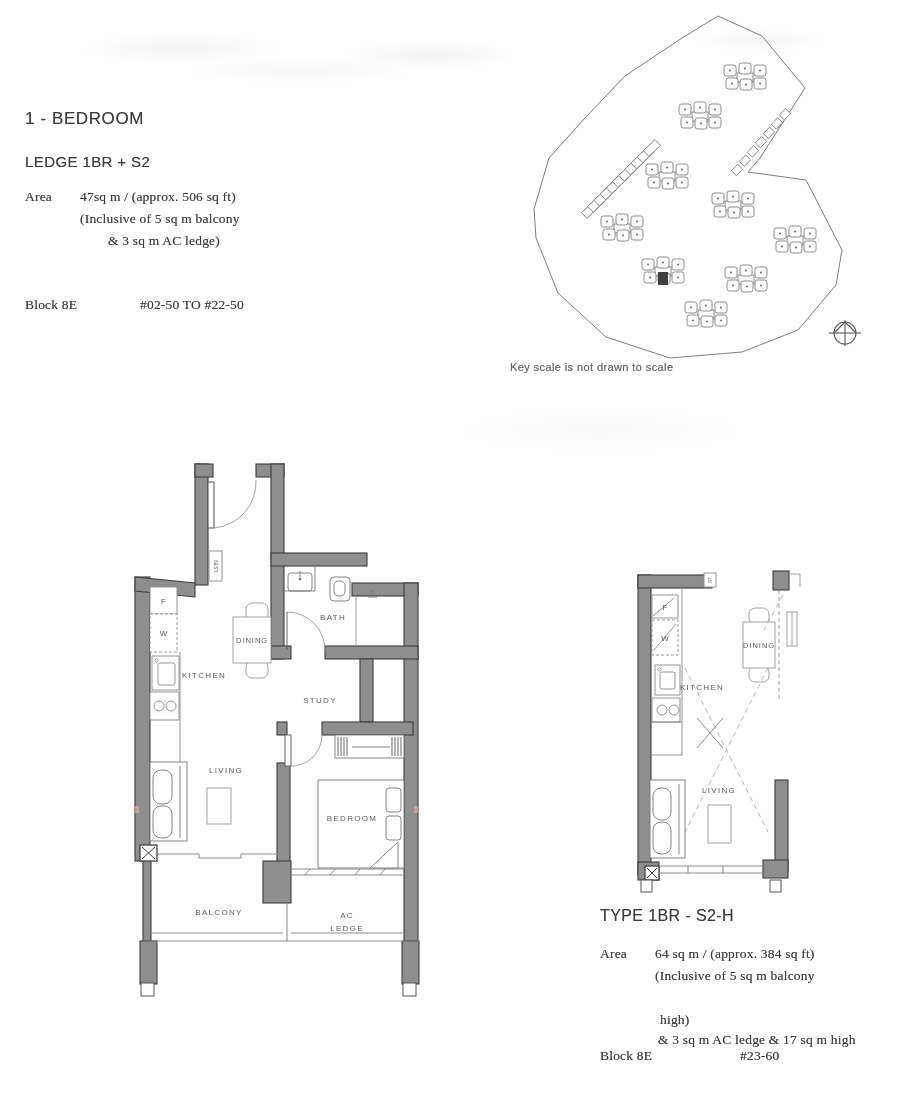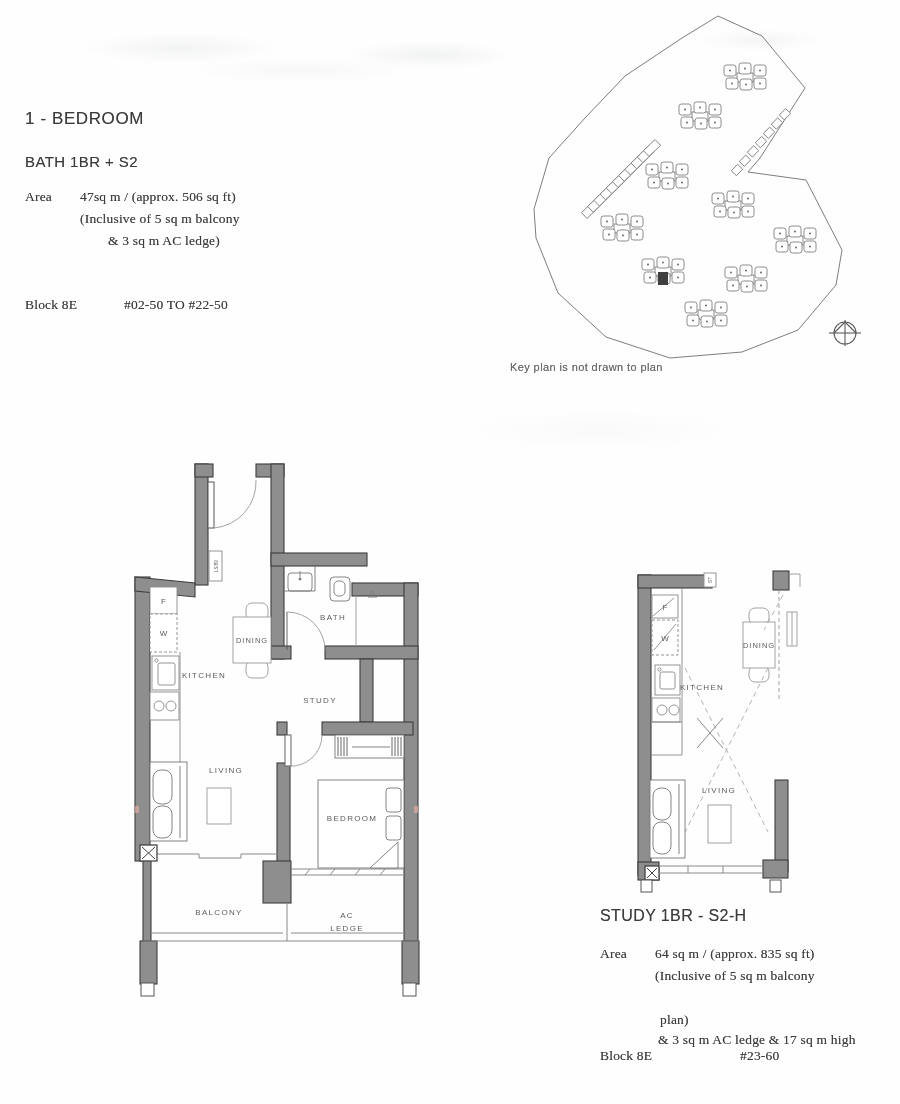--- a/index.html
+++ b/index.html
@@ -24,27 +24,27 @@
   .taglbl{font-size:4.5px;letter-spacing:0;}
   .dinlbl{font-size:7.5px;letter-spacing:1px;}
 </style>
 </head>
 <body>
 
 <div class="page">
   <div class="noise"></div>
 
   <div class="txt t-title" style="left:25px;top:109px;">1 - BEDROOM</div>
-  <div class="txt t-type" style="left:25px;top:153px;">BATH 1BR + S2</div>
+  <div class="txt t-type" style="left:25px;top:153px;">LEDGE 1BR + S2</div>
   <div class="txt t-body" style="left:25px;top:189px;">Area</div>
   <div class="txt t-body" style="left:80px;top:189px;">47sq m / (approx. 506 sq ft)</div>
   <div class="txt t-body" style="left:80px;top:211px;">(Inclusive of 5 sq m balcony</div>
   <div class="txt t-body" style="left:84px;top:233px;margin-left:24px;">&amp; 3 sq m AC ledge)</div>
   <div class="txt t-body" style="left:25px;top:297px;">Block 8E</div>
-  <div class="txt t-body" style="left:124px;top:297px;text-align:right;">#02-50 TO #22-50</div>
+  <div class="txt t-body" style="left:140px;top:297px;text-align:right;">#02-50 TO #22-50</div>
 
   <svg style="left:515px;top:5px;" width="380" height="375" viewBox="0 0 380 375">
     <defs>
       <g id="bcluster" fill="#ffffff" stroke="#6e6e6e" stroke-width="0.8">
         <rect x="14" y="9" width="16" height="9"></rect>
         <rect x="1" y="1" width="12" height="11" rx="2.5"></rect>
         <rect x="16" y="-1" width="12" height="11" rx="2.5"></rect>
         <rect x="31" y="1" width="12" height="11" rx="2.5"></rect>
         <rect x="3" y="14" width="12" height="11" rx="2.5"></rect>
         <rect x="17" y="15" width="12" height="11" rx="2.5"></rect>
@@ -97,21 +97,21 @@
       <rect x="143" y="267" width="10" height="13" fill="#3f3f3f"></rect>
     </g>
     <g stroke="#5a5a5a" stroke-width="1.1" fill="none">
       <circle cx="330" cy="328" r="11"></circle>
       <line x1="314" y1="328" x2="346" y2="328"></line>
       <line x1="330" y1="315" x2="330" y2="341"></line>
       <line x1="330" y1="317" x2="319" y2="328"></line>
       <line x1="330" y1="317" x2="341" y2="328"></line>
     </g>
   </svg>
-  <div class="txt t-cap" style="left:510px;top:361px;">Key plan is not drawn to plan</div>
+  <div class="txt t-cap" style="left:510px;top:361px;">Key scale is not drawn to scale</div>
 
   <svg style="left:128px;top:450px;" width="300" height="555" viewBox="0 0 300 555">
     <g fill="#8e8e8e" stroke="#3d3d3d" stroke-width="1.1">
       <rect x="67" y="14" width="13" height="121"></rect>
       <rect x="67" y="14" width="18" height="13"></rect>
       <rect x="128" y="14" width="28" height="13"></rect>
       <rect x="143" y="14" width="13" height="195"></rect>
       <rect x="143" y="103" width="96" height="13"></rect>
       <rect x="224" y="133" width="66" height="13"></rect>
       <rect x="276" y="133" width="14" height="358"></rect>
@@ -307,21 +307,21 @@
         <line x1="29" y1="310" x2="19" y2="320" stroke="#444"></line>
       <line x1="31" y1="308" x2="135" y2="308"></line>
       <line x1="31" y1="315" x2="135" y2="315"></line>
       <line x1="60" y1="308" x2="60" y2="315"></line>
         <line x1="95" y1="308" x2="95" y2="315"></line>
       <rect x="13" y="322" width="11" height="12" fill="#fff" stroke="#555"></rect>
       <rect x="142" y="322" width="11" height="12" fill="#fff" stroke="#555"></rect>
     </g>
   </svg>
 
-  <div class="txt t-type" style="left:600px;top:907px;font-size:16px;">STUDY 1BR - S2-H</div>
+  <div class="txt t-type" style="left:600px;top:907px;font-size:16px;">TYPE 1BR - S2-H</div>
   <div class="txt t-body" style="left:600px;top:946px;">Area</div>
-  <div class="txt t-body" style="left:655px;top:946px;">64 sq m / (approx. 835 sq ft)</div>
+  <div class="txt t-body" style="left:655px;top:946px;">64 sq m / (approx. 384 sq ft)</div>
   <div class="txt t-body" style="left:655px;top:968px;">(Inclusive of 5 sq m balcony</div>
   <div class="txt t-body" style="left:658px;top:1032px;">&amp; 3 sq m AC ledge &amp; 17 sq m high</div>
-  <div class="txt t-body" style="left:660px;top:1012px;">plan)</div>
+  <div class="txt t-body" style="left:660px;top:1012px;">high)</div>
   <div class="txt t-body" style="left:600px;top:1048px;">Block 8E</div>
   <div class="txt t-body" style="left:740px;top:1048px;">#23-60</div>
 </div>
 
 </body></html>

